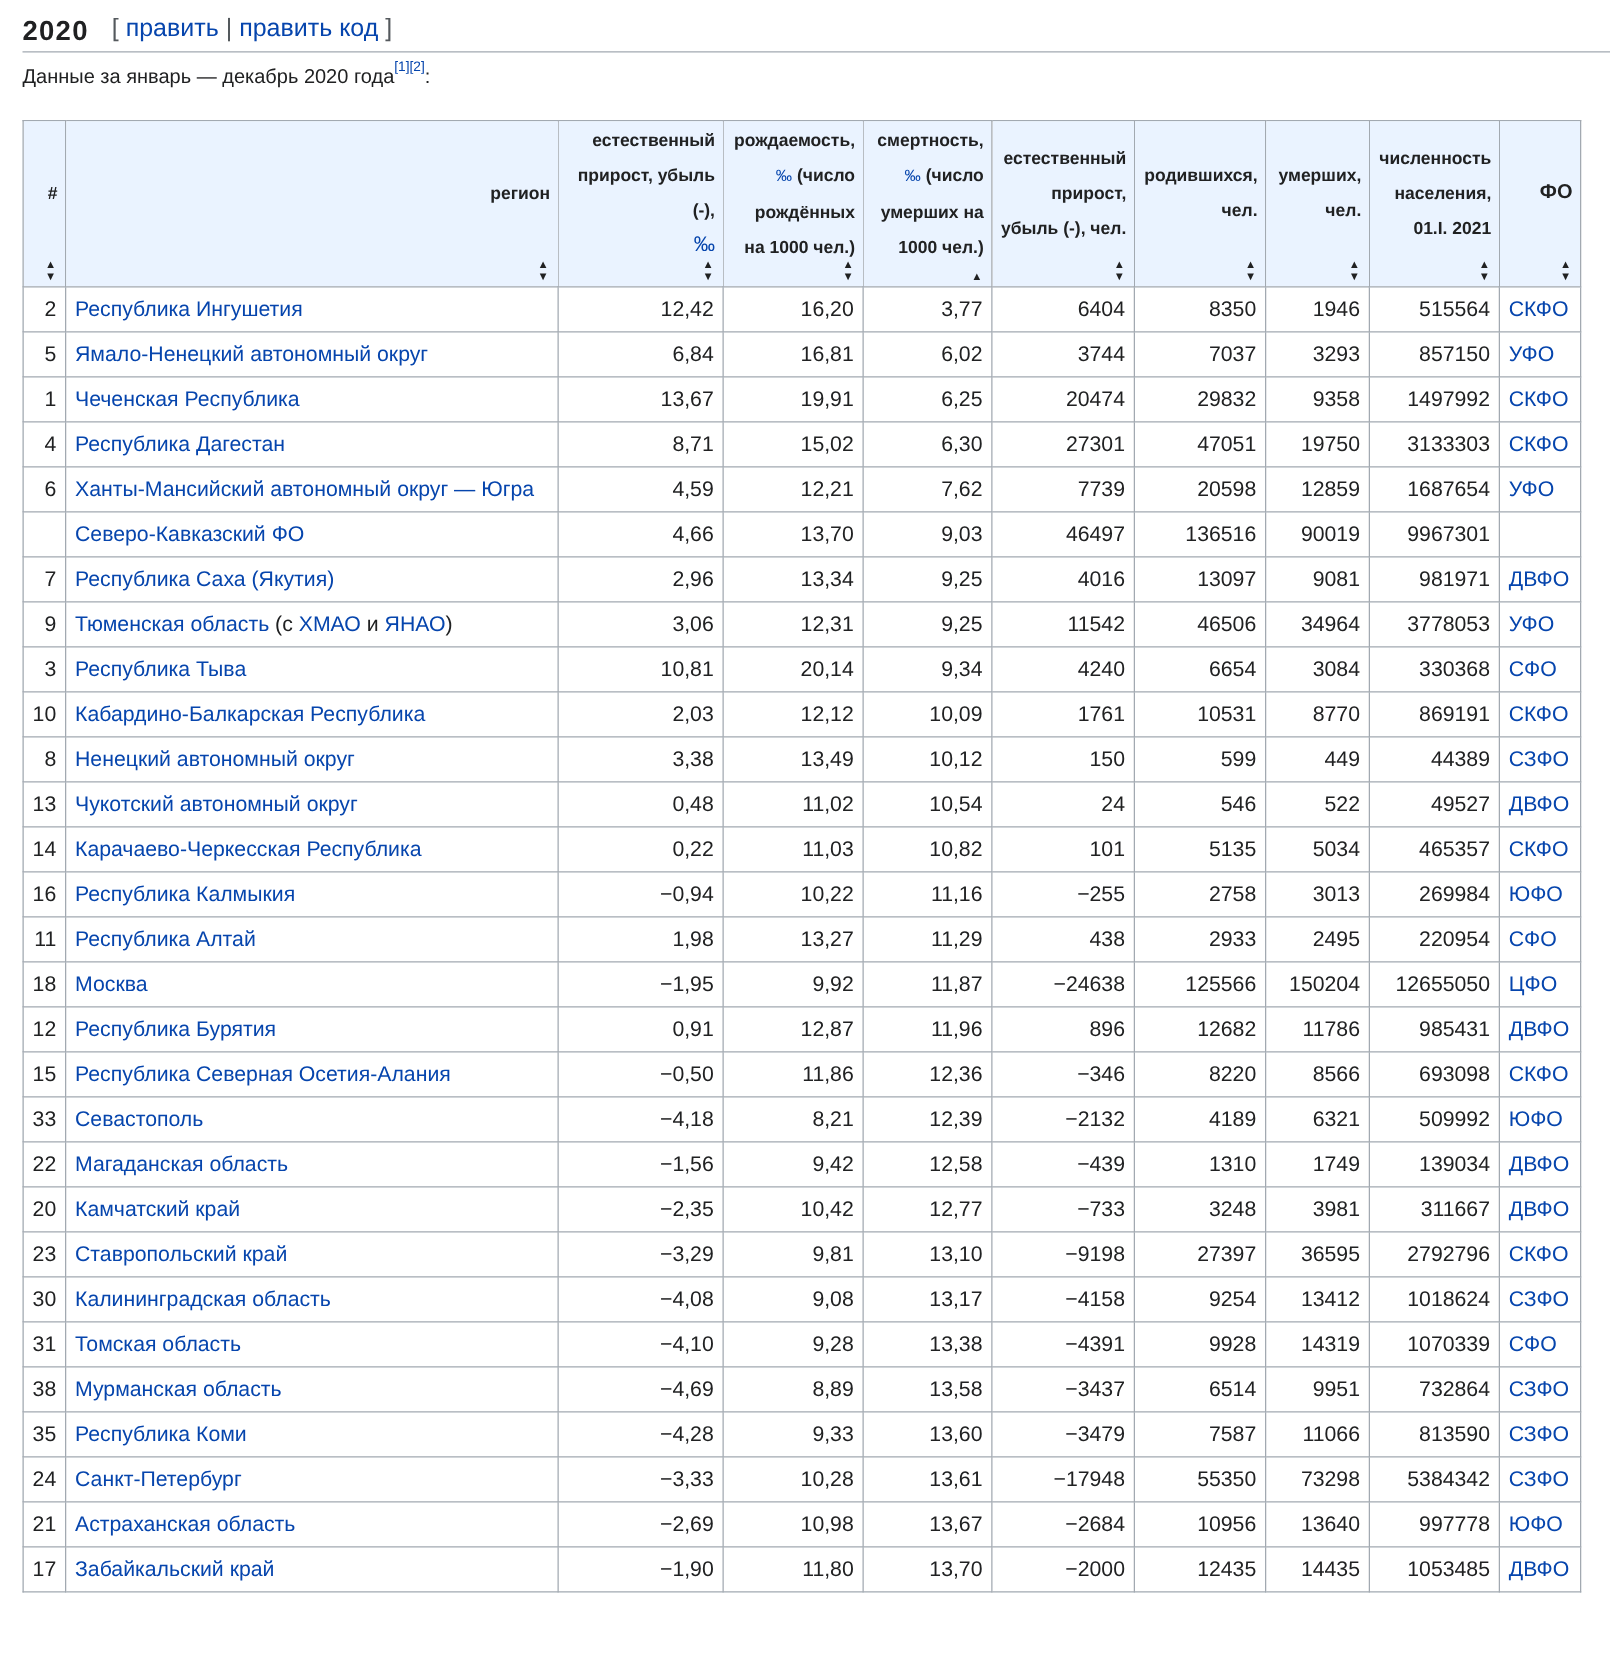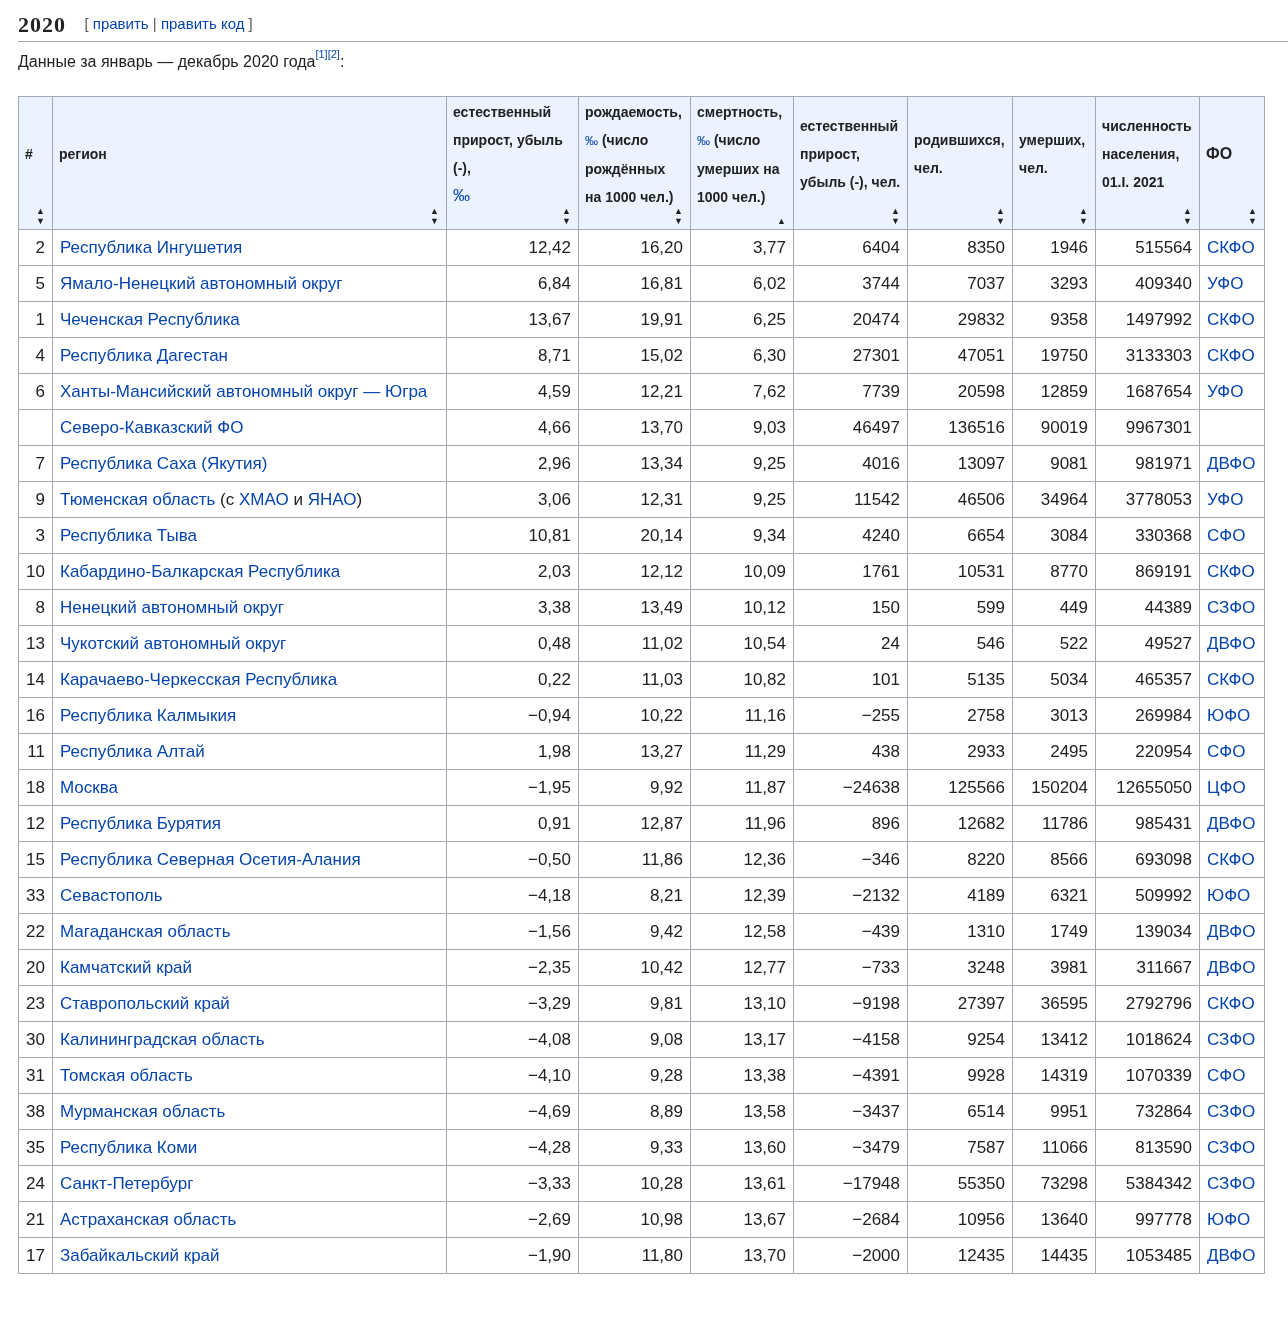--- a/index.html
+++ b/index.html
@@ -6,36 +6,36 @@
   body {
     width: 1288px; height: 1343px; overflow: hidden;
     font-family: "Liberation Sans", sans-serif; color: #202122;
     position: relative;
   }
   .heading {
     position: absolute; left: 18px; top: 8px; width: 1270px;
     border-bottom: 1px solid #a2a9b1; height: 33px;
   }
   .heading h2 {
-    display: inline-block; margin: 0; font-family: Liberation Serif, serif;
+    display: inline-block; margin: 0; font-family: Liberation Sans, sans-serif;
     font-weight: bold; font-size: 22px; letter-spacing: 1px; line-height: 34px;
   }
-  .editsection { font-size: 15px; color: #54595d; margin-left: 14px; vertical-align: 3px; }
+  .editsection { font-size: 20px; color: #54595d; margin-left: 14px; vertical-align: 3px; }
   .editsection a { color: #0645ad; text-decoration: none; }
   .intro { position: absolute; left: 18px; top: 50px; font-size: 16px; line-height: 24px; }
   .intro sup { font-size: 11px; vertical-align: 9px; line-height: 0; }
   .intro sup a { color: #0645ad; text-decoration: none; }
 
   table.wikitable {
     position: absolute; left: 18px; top: 96px;
     border-collapse: collapse; background: #f8f9fa; font-size: 17px;
   }
   table.wikitable th, table.wikitable td { border: 1px solid #a2a9b1; }
   table.wikitable th {
-    background: #eaf3ff; font-weight: bold; text-align: left; position: relative;
+    background: #eaf3ff; font-weight: bold; text-align: right; position: relative;
     height: 133px; padding: 0 6px 18px 6px; font-size: 14px; line-height: 28px; vertical-align: middle;
     color: #202122; box-sizing: border-box;
   }
   th.big { font-size: 17px; }
   th .sortarrow {
     position: absolute; right: 7px; bottom: 3px; font-size: 9px; line-height: 10px; color: #202122;
   }
   th .permille { color: #0645ad; font-weight: normal; font-size: 13px; }
   th.fo-col { color: #0645ad; }
   table.wikitable td {
@@ -128,21 +128,21 @@
       </tr>
       <tr>
         <td class="rank">5</td>
         <td><a href="#" class="link">Ямало-Ненецкий автономный округ</a></td>
         <td class="num">6,84</td>
         <td class="num">16,81</td>
         <td class="num">6,02</td>
         <td class="num">3744</td>
         <td class="num">7037</td>
         <td class="num">3293</td>
-        <td class="num">409340</td>
+        <td class="num">857150</td>
         <td><a href="#" class="link">УФО</a></td>
       </tr>
       <tr>
         <td class="rank">1</td>
         <td><a href="#" class="link">Чеченская Республика</a></td>
         <td class="num">13,67</td>
         <td class="num">19,91</td>
         <td class="num">6,25</td>
         <td class="num">20474</td>
         <td class="num">29832</td>

